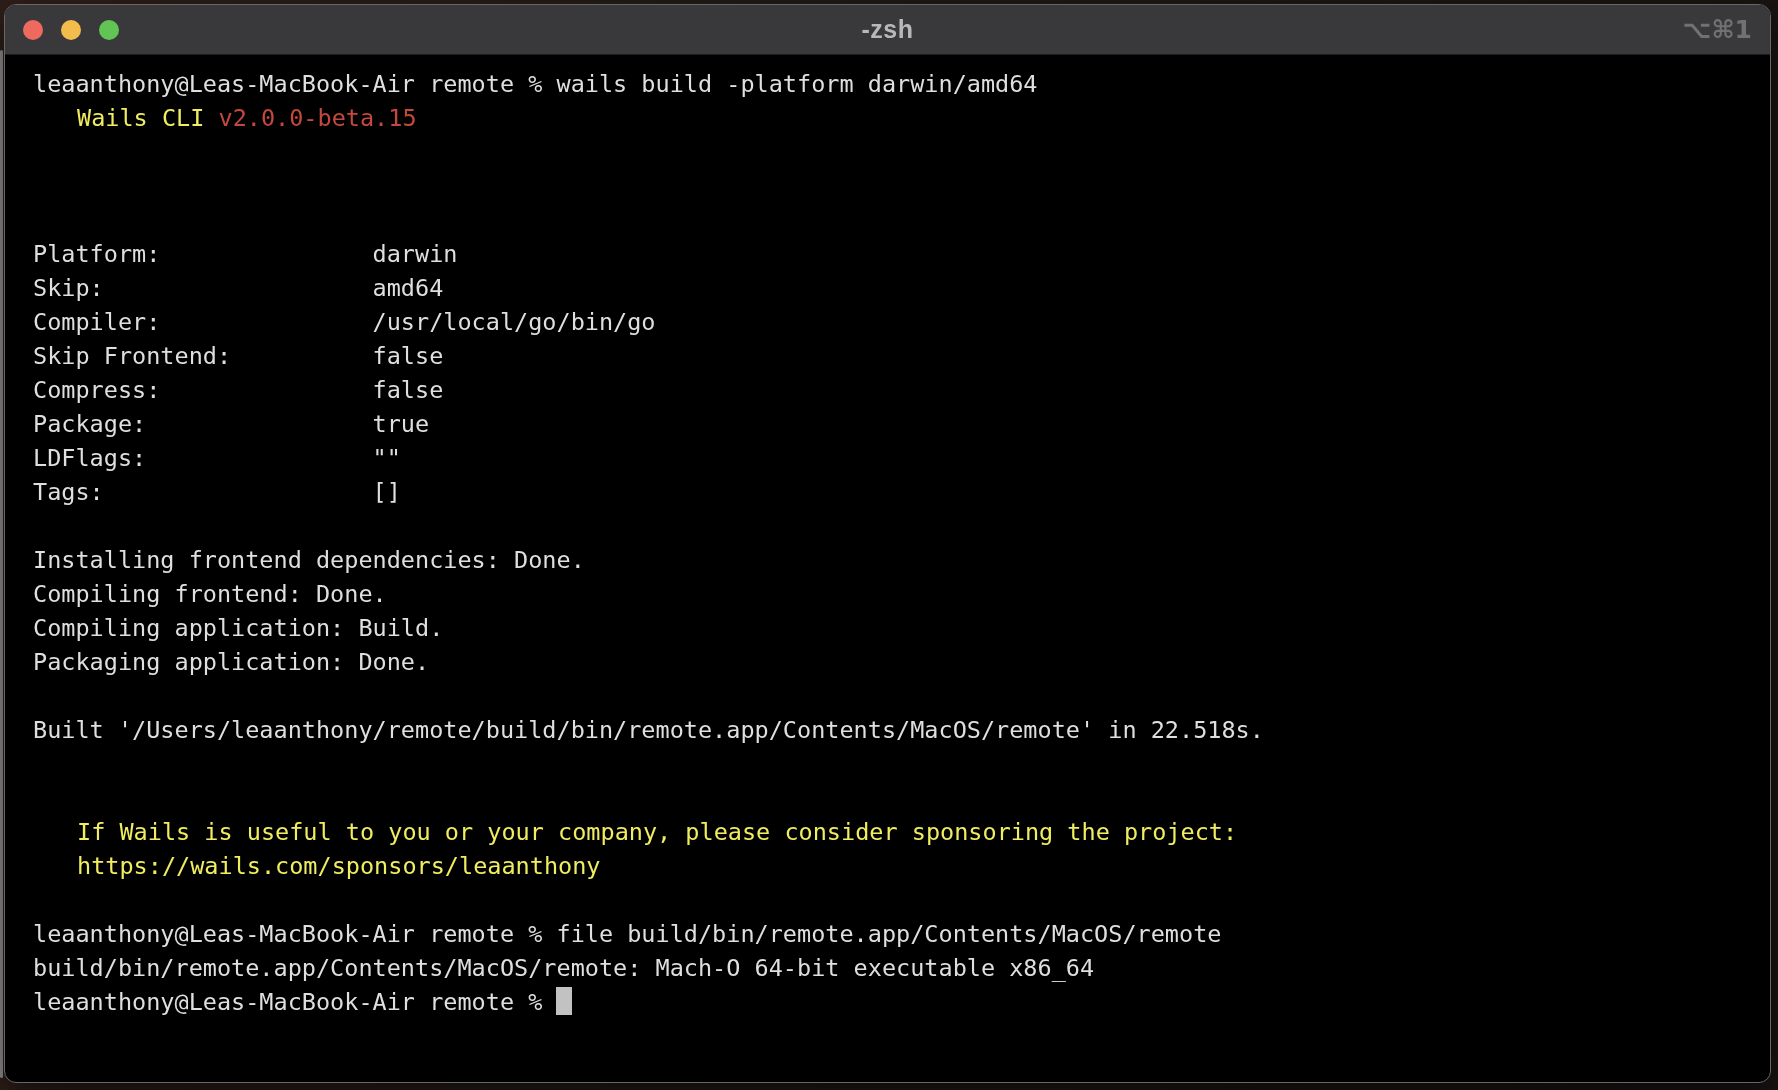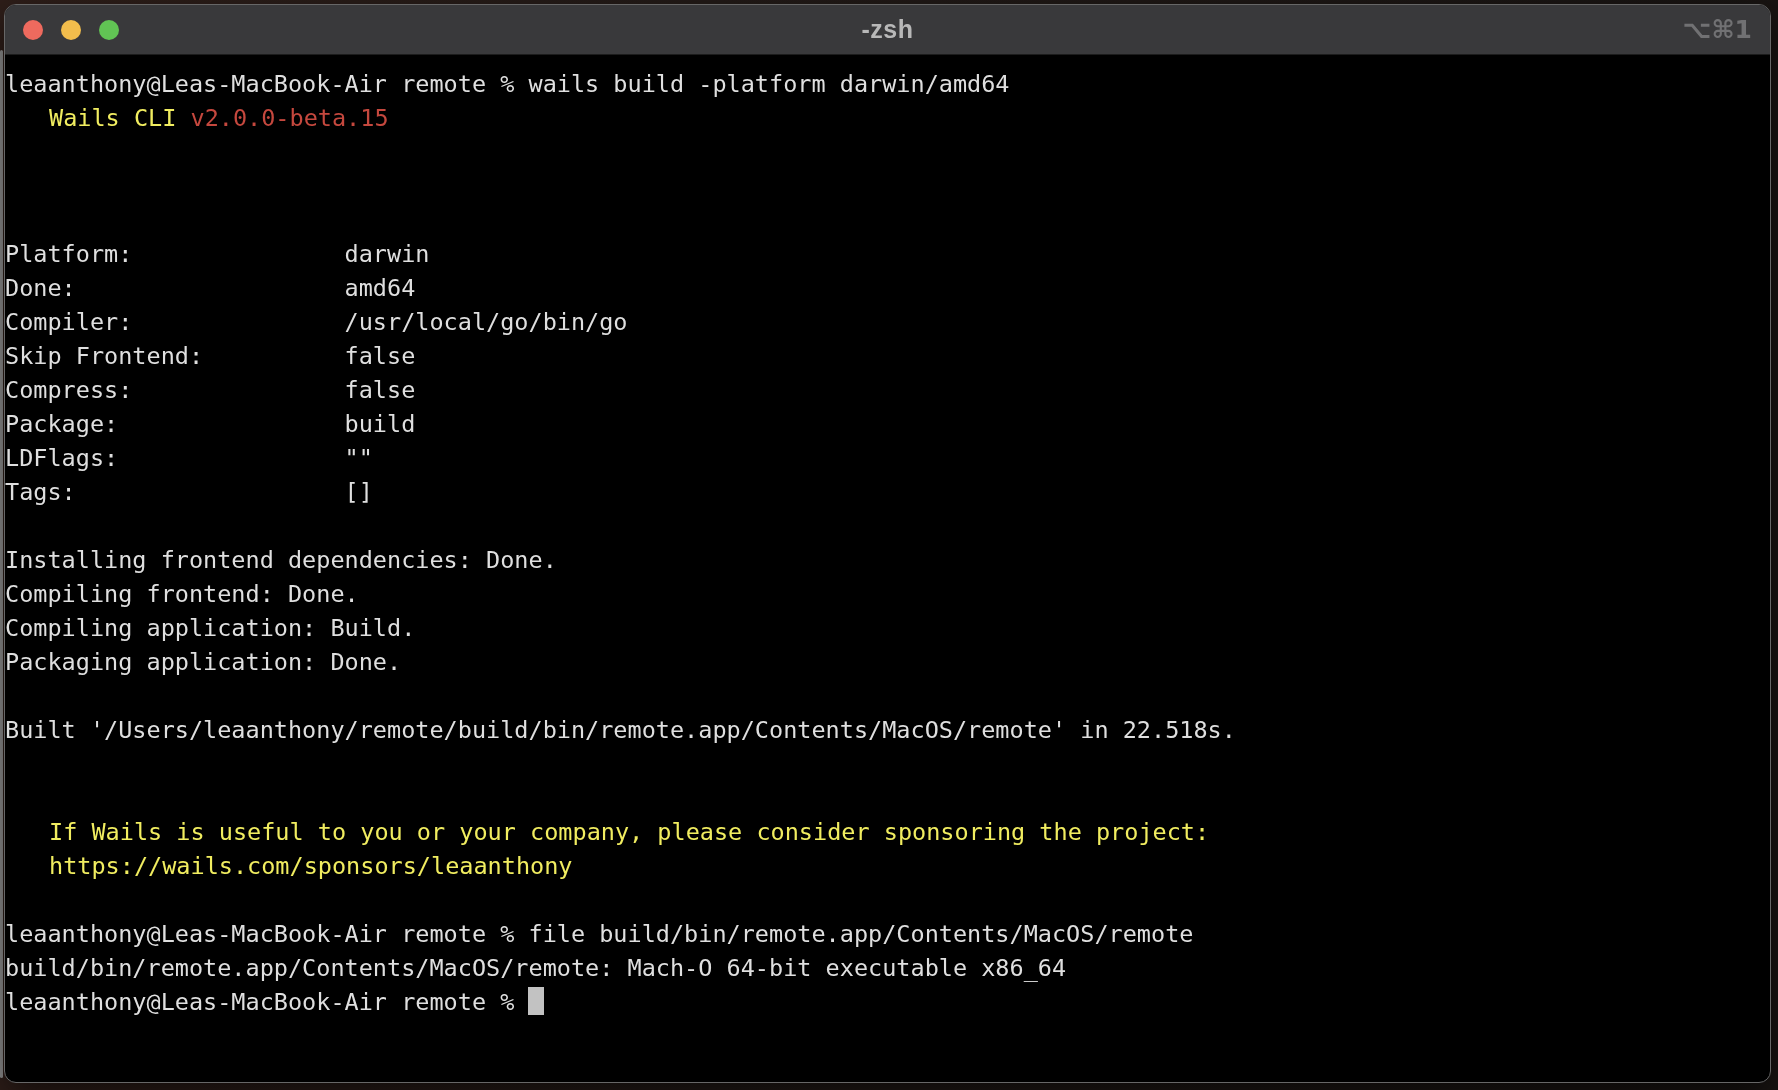--- a/index.html
+++ b/index.html
@@ -48,21 +48,21 @@
     color: var(--title-fg, #b8b8b8);
     letter-spacing: 0.5px;
   }
   .shortcut {
     position: absolute; right: 18px; top: 0; height: 100%;
     display: flex; align-items: center;
     font: bold 25px "DejaVu Sans", sans-serif;
     color: var(--shortcut-fg, #717173);
   }
   .term {
-    padding: 12px 0 0 0;
+    padding: 12px 0 0 28px;
     font: 23.5px/34px "DejaVu Sans Mono", monospace;
     color: var(--term-fg, #dfdfdf);
     cursor: text;
   }
   .line { white-space: pre; min-height: 34px; }
   .c-fg     { color: var(--term-fg, #dfdfdf); }
   .c-yellow { color: var(--term-yellow, #f1ed60); margin-left: 44px; }
   .c-red    { color: var(--term-red, #c5483e); }
   .cursor {
     display: inline-block;
@@ -89,25 +89,25 @@
       <div class="shortcut">⌥⌘1</div>
     </div>
 
     <div class="term">
         <div class="line"><span class="c-fg">leaanthony@Leas-MacBook-Air remote % wails build -platform darwin/amd64</span></div>
         <div class="line"><span class="c-yellow">Wails CLI </span><span class="c-red">v2.0.0-beta.15</span></div>
         <div class="line">&nbsp;</div>
         <div class="line">&nbsp;</div>
         <div class="line">&nbsp;</div>
         <div class="line"><span class="c-fg">Platform:               darwin</span></div>
-        <div class="line"><span class="c-fg">Done:                   amd64</span></div>
+        <div class="line"><span class="c-fg">Skip:                   amd64</span></div>
         <div class="line"><span class="c-fg">Compiler:               /usr/local/go/bin/go</span></div>
         <div class="line"><span class="c-fg">Skip Frontend:          false</span></div>
         <div class="line"><span class="c-fg">Compress:               false</span></div>
-        <div class="line"><span class="c-fg">Package:                build</span></div>
+        <div class="line"><span class="c-fg">Package:                true</span></div>
         <div class="line"><span class="c-fg">LDFlags:                ""</span></div>
         <div class="line"><span class="c-fg">Tags:                   []</span></div>
         <div class="line">&nbsp;</div>
         <div class="line"><span class="c-fg">Installing frontend dependencies: Done.</span></div>
         <div class="line"><span class="c-fg">Compiling frontend: Done.</span></div>
         <div class="line"><span class="c-fg">Compiling application: Build.</span></div>
         <div class="line"><span class="c-fg">Packaging application: Done.</span></div>
         <div class="line">&nbsp;</div>
         <div class="line"><span class="c-fg">Built '/Users/leaanthony/remote/build/bin/remote.app/Contents/MacOS/remote' in 22.518s.</span></div>
         <div class="line">&nbsp;</div>

